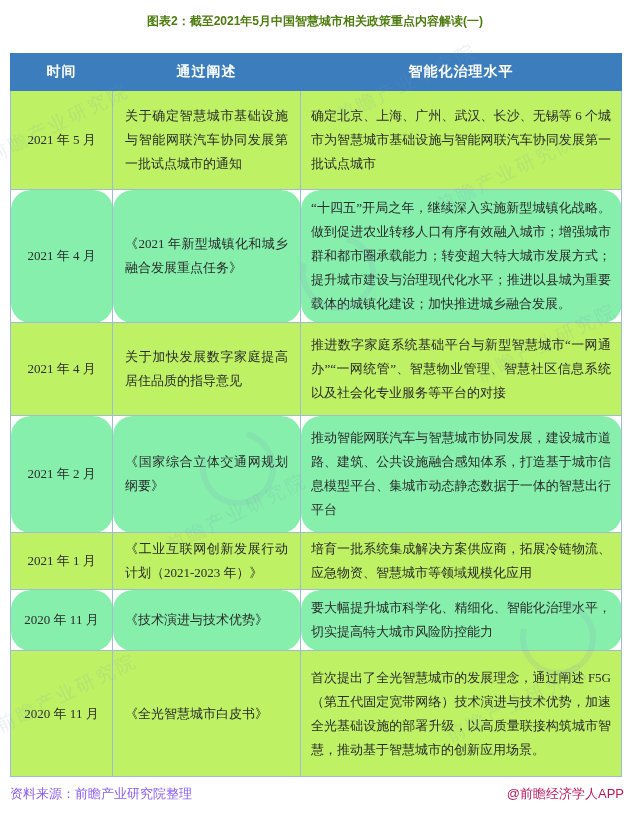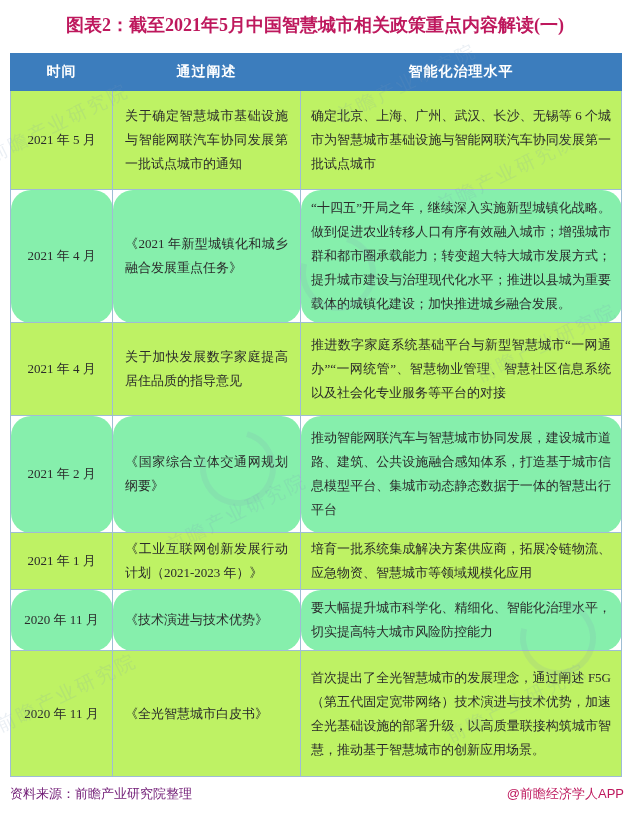--- a/index.html
+++ b/index.html
@@ -10,24 +10,24 @@
     background: #ffffff;
     font-family: "Liberation Sans", sans-serif;
     overflow: hidden;
   }
   .chart-title {
     position: absolute;
     top: 13px;
     left: 0;
     width: 100%;
     text-align: center;
-    font-size: 18px;
+    font-size: 12px;
     font-weight: bold;
-    color: #be185d;
-    font-family: Liberation Serif, serif;
+    color: #4d7c0f;
+    font-family: Liberation Sans, sans-serif;
   }
   table.policy-table {
     position: absolute;
     top: 53px;
     left: 10px;
     width: 611px;
     border-collapse: collapse;
     table-layout: fixed;
     padding-left: 39px;
   }
@@ -60,21 +60,21 @@
   tr.r2 { height: 93px; }
   tr.r3 { height: 117px; }
   tr.r4 { height: 55px; }
   tr.r5 { height: 61px; }
   tr.r6 { height: 126px; }
   .footer-source {
     position: absolute;
     left: 10px;
     top: 785px;
     font-size: 13px;
-    color: #701a75;
+    color: #8b5cf6;
   }
   .footer-credit {
     position: absolute;
     right: 6px;
     top: 785px;
     font-size: 13px;
     color: #be185d;
   }
   
   .wm {

